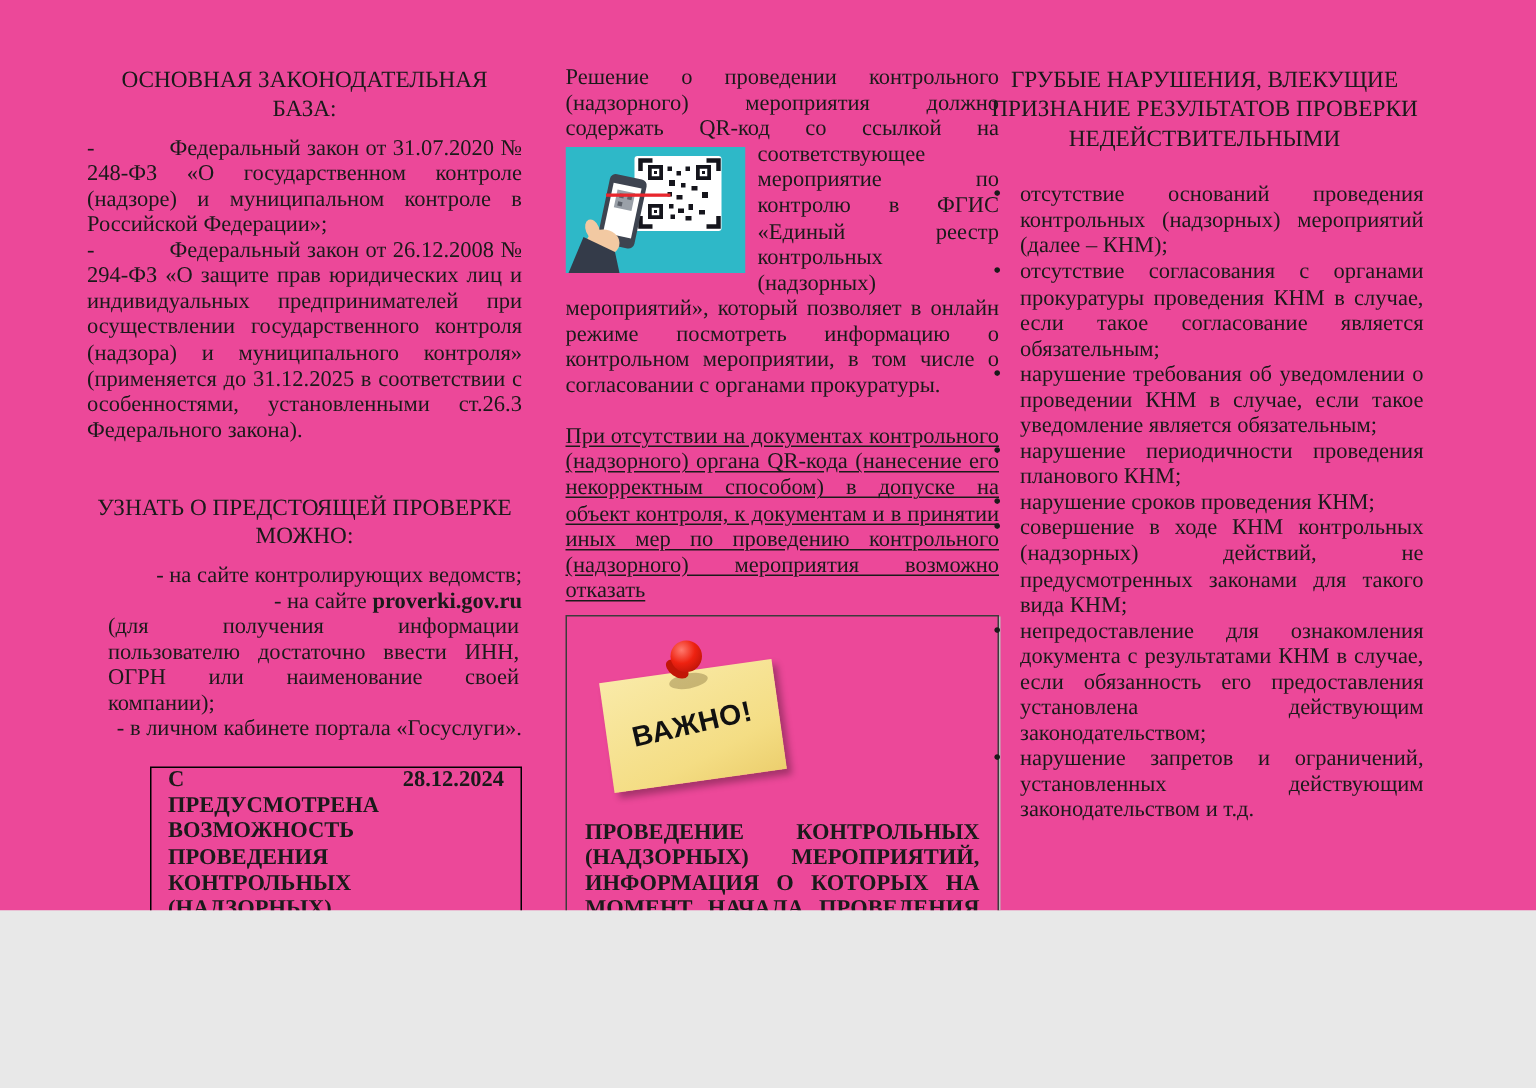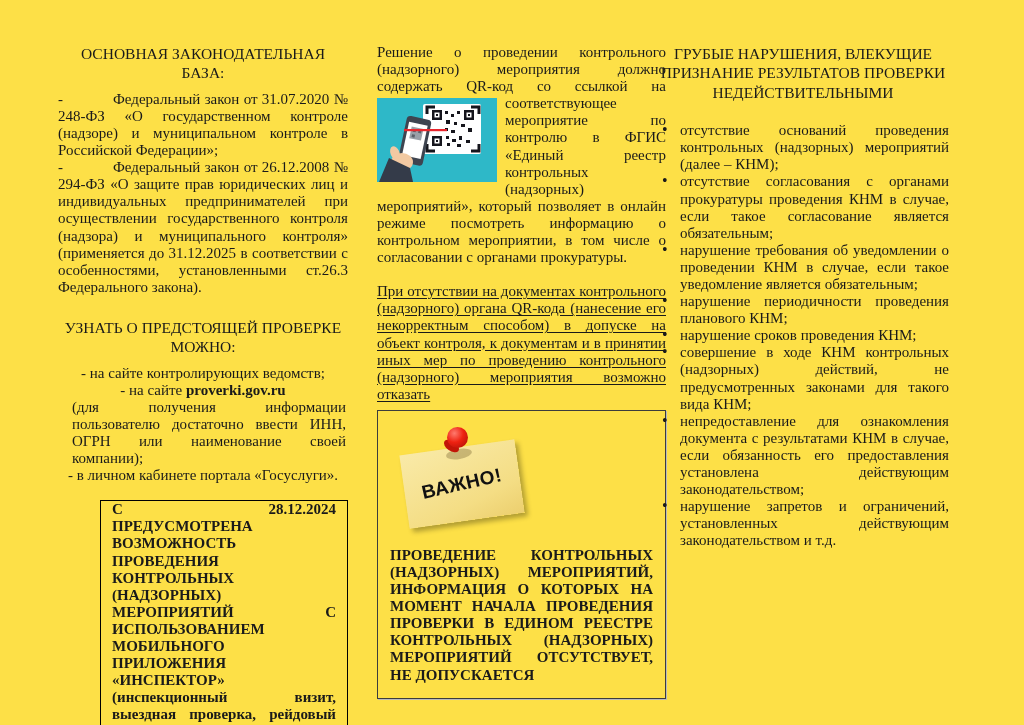--- a/index.html
+++ b/index.html
@@ -1,20 +1,20 @@
 <!DOCTYPE html>
 <html><head>
 <meta charset="utf-8">
 <style>
   * { margin:0; padding:0; box-sizing:border-box; }
   html,body { background:#e8e8e8; }
   .page {
     position:relative;
-    width:1024px; height:725px;
-    background:#fde047;
+    width:1024px; height:607px;
+    background:#ec4899;
     font-family:"Liberation Serif","DejaVu Serif",serif;
     color:#1a1a1a;
     font-size:15px;
     line-height:1.14;
     overflow:hidden;
   }
   .col { position:absolute; top:44px; }
   .col-1 { left:58px;  width:290px; }
   .col-2 { left:377px; width:289px; }
   .col-3 { left:657px; width:292px; }
@@ -25,22 +25,22 @@
     line-height:1.25;
     margin-bottom:8px;
   }
   .col-3 .heading { margin-bottom:20px; }
 
   p.just { text-align:justify; }
 
   .law { text-align:justify; }
   .law .tabdash { display:inline-block; width:55px; }
 
-  .findout { margin-top:22px; }
-  .findout-item { text-align:center; }
+  .findout { margin-top:33px; }
+  .findout-item { text-align:right; }
   .findout-note { text-align:justify; padding-left:14px; padding-right:2px; }
   .bold { font-weight:bold; }
 
   .box {
     border:1.5px solid #000;
     margin-top:16px;
     padding:0 11px 12px 11px;
     font-weight:bold;
     text-align:justify;
     margin-left:42px;

